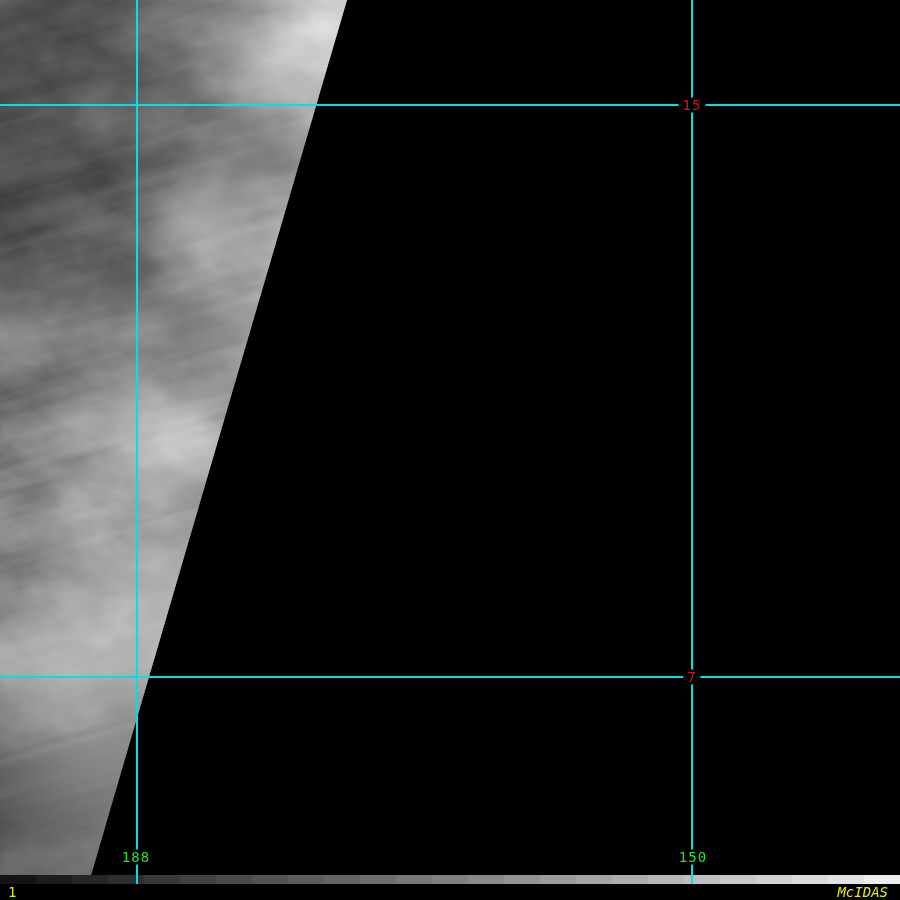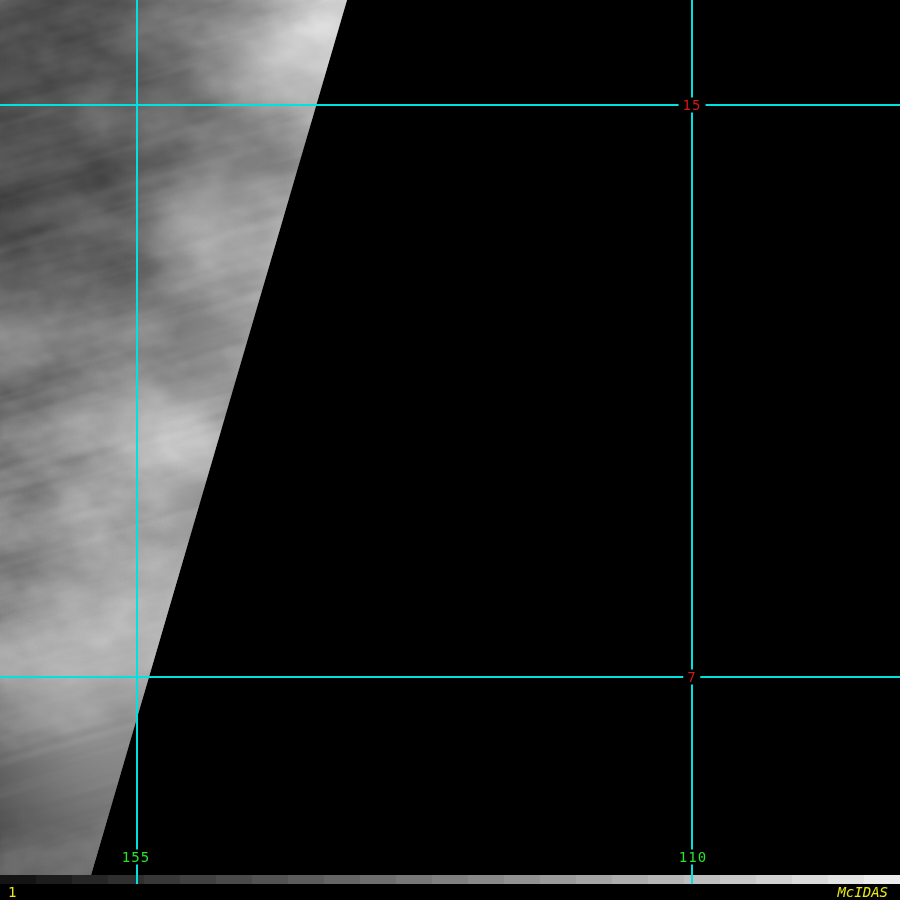--- a/index.html
+++ b/index.html
@@ -136,22 +136,22 @@
     </svg>
   </div>
 
   <div class="gridline h" style="top:104px"></div>
   <div class="gridline h" style="top:676px"></div>
   <div class="gridline v" style="left:136px"></div>
   <div class="gridline v" style="left:691px"></div>
 
   <div class="grid-label lat" style="left:692px; top:105px">15</div>
   <div class="grid-label lat" style="left:692px; top:677px">7</div>
-  <div class="grid-label lon" style="left:136px; top:857px">155</div>
-  <div class="grid-label lon" style="left:693px; top:857px">110</div>
+  <div class="grid-label lon" style="left:136px; top:857px">188</div>
+  <div class="grid-label lon" style="left:693px; top:857px">150</div>
 
   <div class="colorbar"></div>
 
   <div class="status-row">
     <span class="frame-num">1</span>
     <span class="spacer"></span>
     <span class="brand">McIDAS</span>
   </div>
 
 </div>

